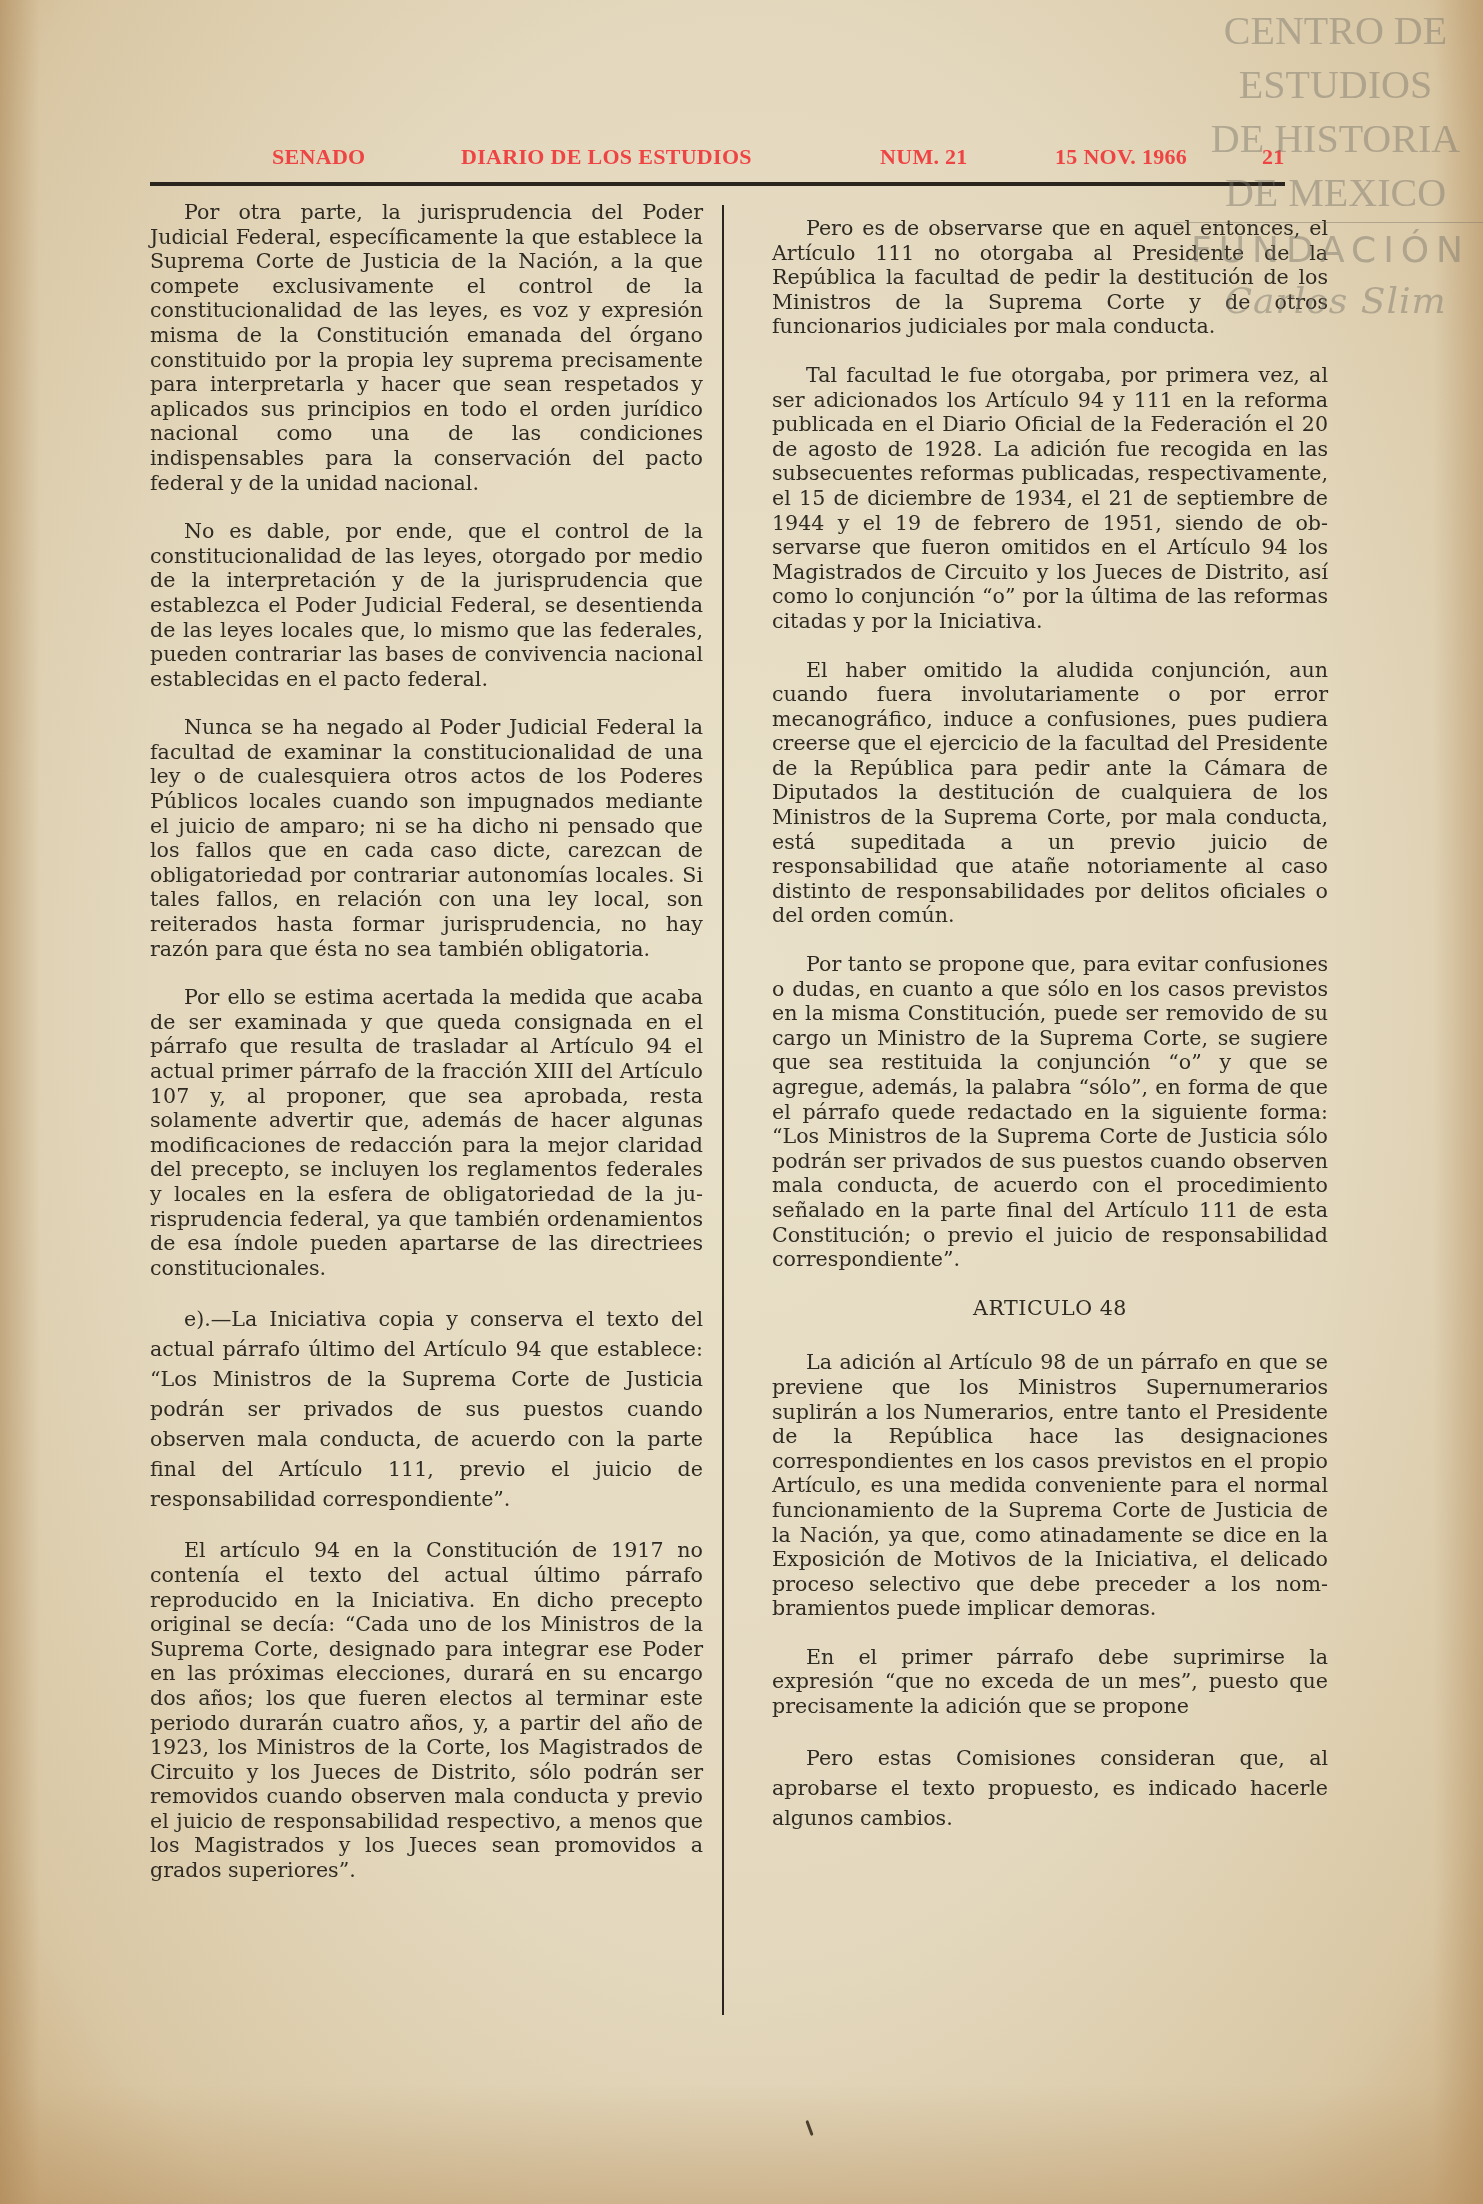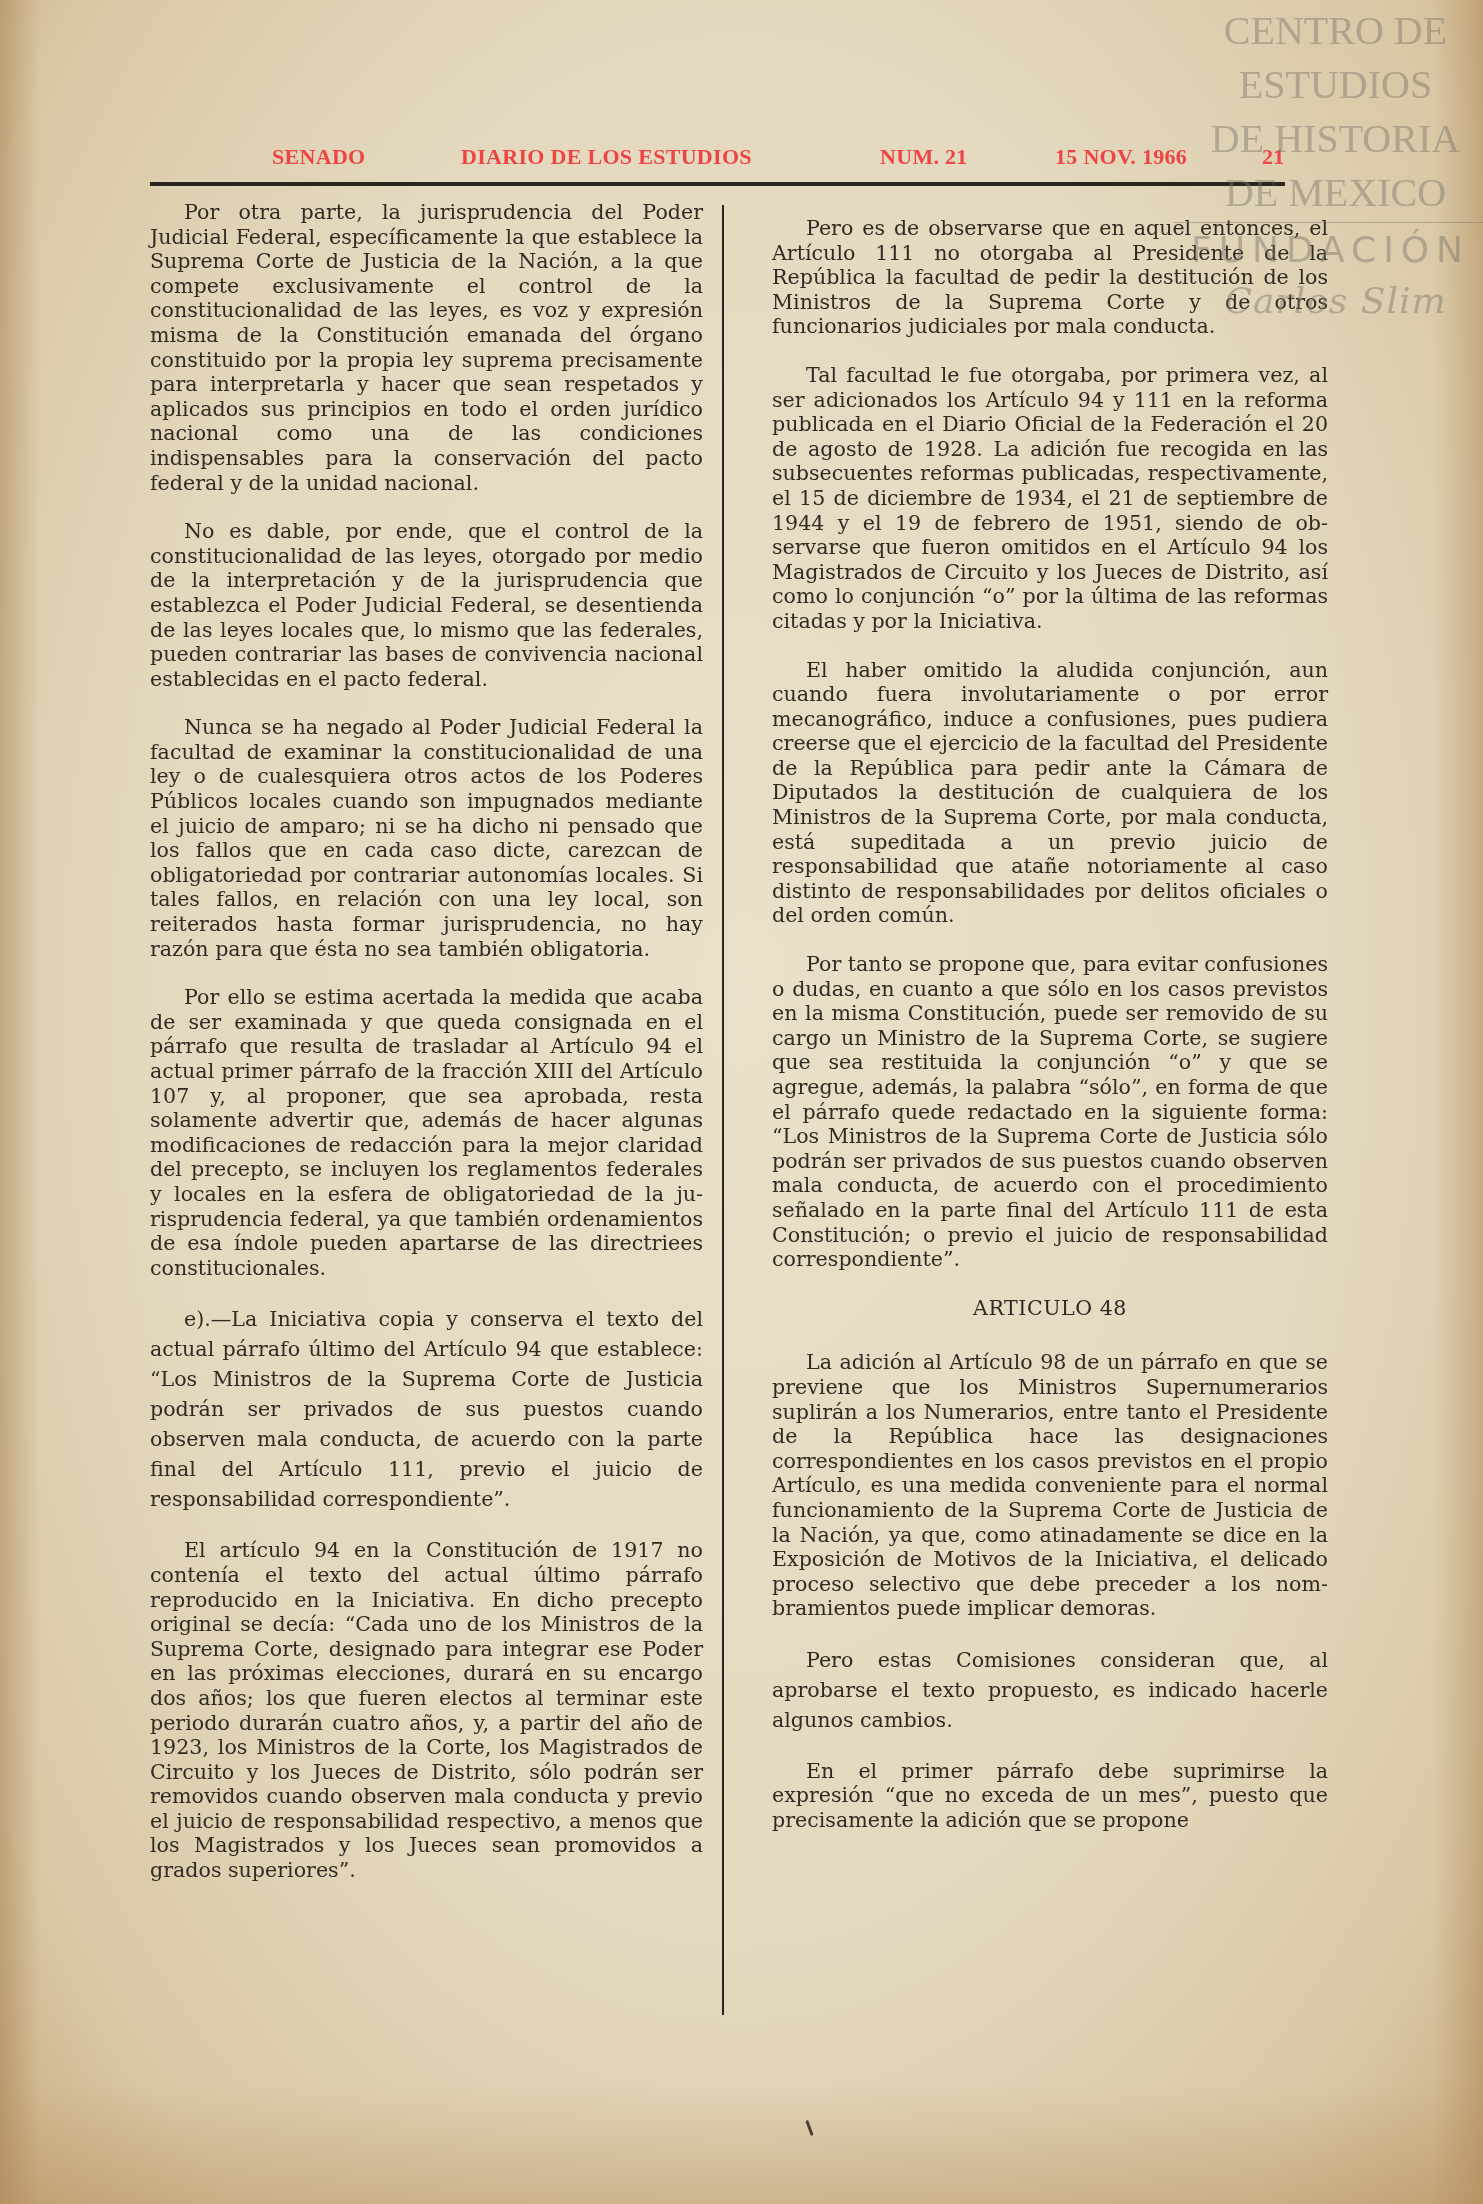--- a/index.html
+++ b/index.html
@@ -91,22 +91,22 @@
   <p>El artículo 94 en la Constitución de 1917 no contenía el texto del actual último párra­fo reproducido en la Iniciativa. En dicho pre­cepto original se decía: “Cada uno de los Mi­nistros de la Suprema Corte, designado para integrar ese Poder en las próximas elecciones, durará en su encargo dos años; los que fue­ren electos al terminar este periodo durarán cuatro años, y, a partir del año de 1923, los Ministros de la Corte, los Magistrados de Cir­cuito y los Jueces de Distrito, sólo podrán ser removidos cuando observen mala conducta y previo el juicio de responsabilidad respectivo, a menos que los Magistrados y los Jueces sean promovidos a grados superiores”.</p>
 </div>
 
 <div class="column col-right">
   <p>Pero es de observarse que en aquel enton­ces, el Artículo 111 no otorgaba al Presidente de la República la facultad de pedir la des­titución de los Ministros de la Suprema Cor­te y de otros funcionarios judiciales por ma­la conducta.</p>
   <p>Tal facultad le fue otorgaba, por primera vez, al ser adicionados los Artículo 94 y 111 en la reforma publicada en el Diario Oficial de la Federación el 20 de agosto de 1928. La adición fue recogida en las subsecuentes re­formas publicadas, respectivamente, el 15 de diciembre de 1934, el 21 de septiembre de 1944 y el 19 de febrero de 1951, siendo de ob­servarse que fueron omitidos en el Artículo 94 los Magistrados de Circuito y los Jueces de Distrito, así como lo conjunción “o” por la última de las reformas citadas y por la Iniciativa.</p>
   <p>El haber omitido la aludida conjunción, aun cuando fuera involutariamente o por error mecanográfico, induce a confusiones, pues pu­diera creerse que el ejercicio de la facultad del Presidente de la República para pedir an­te la Cámara de Diputados la destitución de cualquiera de los Ministros de la Suprema Corte, por mala conducta, está supeditada a un previo juicio de responsabilidad que ata­ñe notoriamente al caso distinto de respon­sabilidades por delitos oficiales o del orden común.</p>
   <p>Por tanto se propone que, para evitar con­fusiones o dudas, en cuanto a que sólo en los casos previstos en la misma Constitución, pue­de ser removido de su cargo un Ministro de la Suprema Corte, se sugiere que sea restitui­da la conjunción “o” y que se agregue, ade­más, la palabra “sólo”, en forma de que el párrafo quede redactado en la siguiente for­ma: “Los Ministros de la Suprema Corte de Justicia sólo podrán ser privados de sus pues­tos cuando observen mala conducta, de acuer­do con el procedimiento señalado en la par­te final del Artículo 111 de esta Constitución; o previo el juicio de responsabilidad corres­pondiente”.</p>
   <div class="section-heading">ARTICULO 48</div>
   <p>La adición al Artículo 98 de un párrafo en que se previene que los Ministros Supernu­merarios suplirán a los Numerarios, entre tan­to el Presidente de la República hace las de­signaciones correspondientes en los casos pre­vistos en el propio Artículo, es una medida conveniente para el normal funcionamiento de la Suprema Corte de Justicia de la Nación, ya que, como atinadamente se dice en la Expo­sición de Motivos de la Iniciativa, el delicado proceso selectivo que debe preceder a los nom­bramientos puede implicar demoras.</p>
+  <p>En el primer párrafo debe suprimirse la expresión “que no exceda de un mes”, puesto que precisamente la adición que se propone</p>
   <p style="line-height:30px">Pero estas Comisiones consideran que, al aprobarse el texto propuesto, es indicado ha­cerle algunos cambios.</p>
-  <p>En el primer párrafo debe suprimirse la expresión “que no exceda de un mes”, puesto que precisamente la adición que se propone</p>
 </div>
 
 <div class="watermark">
   <span class="wm-line">CENTRO DE</span>
   <span class="wm-line">ESTUDIOS</span>
   <span class="wm-line">DE HISTORIA</span>
   <span class="wm-line">DE MEXICO</span>
   <span class="wm-rule"></span>
   <span class="wm-fund">FUNDACIÓN</span>
   <span class="wm-sign">Carlos Slim</span>

